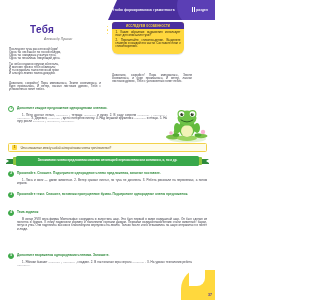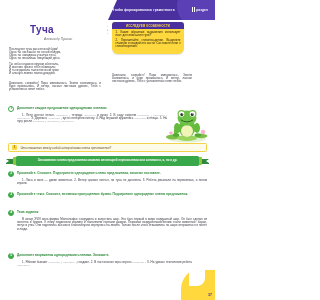--- a/index.html
+++ b/index.html
@@ -190,21 +190,21 @@
   <div class="hdr-section">Чтобы формировалась грамотность</div>
   <div class="hdr-right">
     <span class="hdr-bars">
         <i></i>
         <i></i>
       </span>
     <span class="hdr-label">раздел</span>
   </div>
 </div>
 
-<div class="title">Туча</div>
+<div class="title">Тебя</div>
 <div class="author">Александр Пушкин</div>
 
 <div class="poem">
   <div class="stanza">
     <div class="line">Последняя туча рассеянной бури!</div>
     <div class="line">Одна ты несёшься по ясной лазури,</div>
     <div class="line">Одна ты наводишь унылую тень,</div>
     <div class="line">Одна ты печалишь ликующий день.</div>
   </div>
   <div class="stanza">

